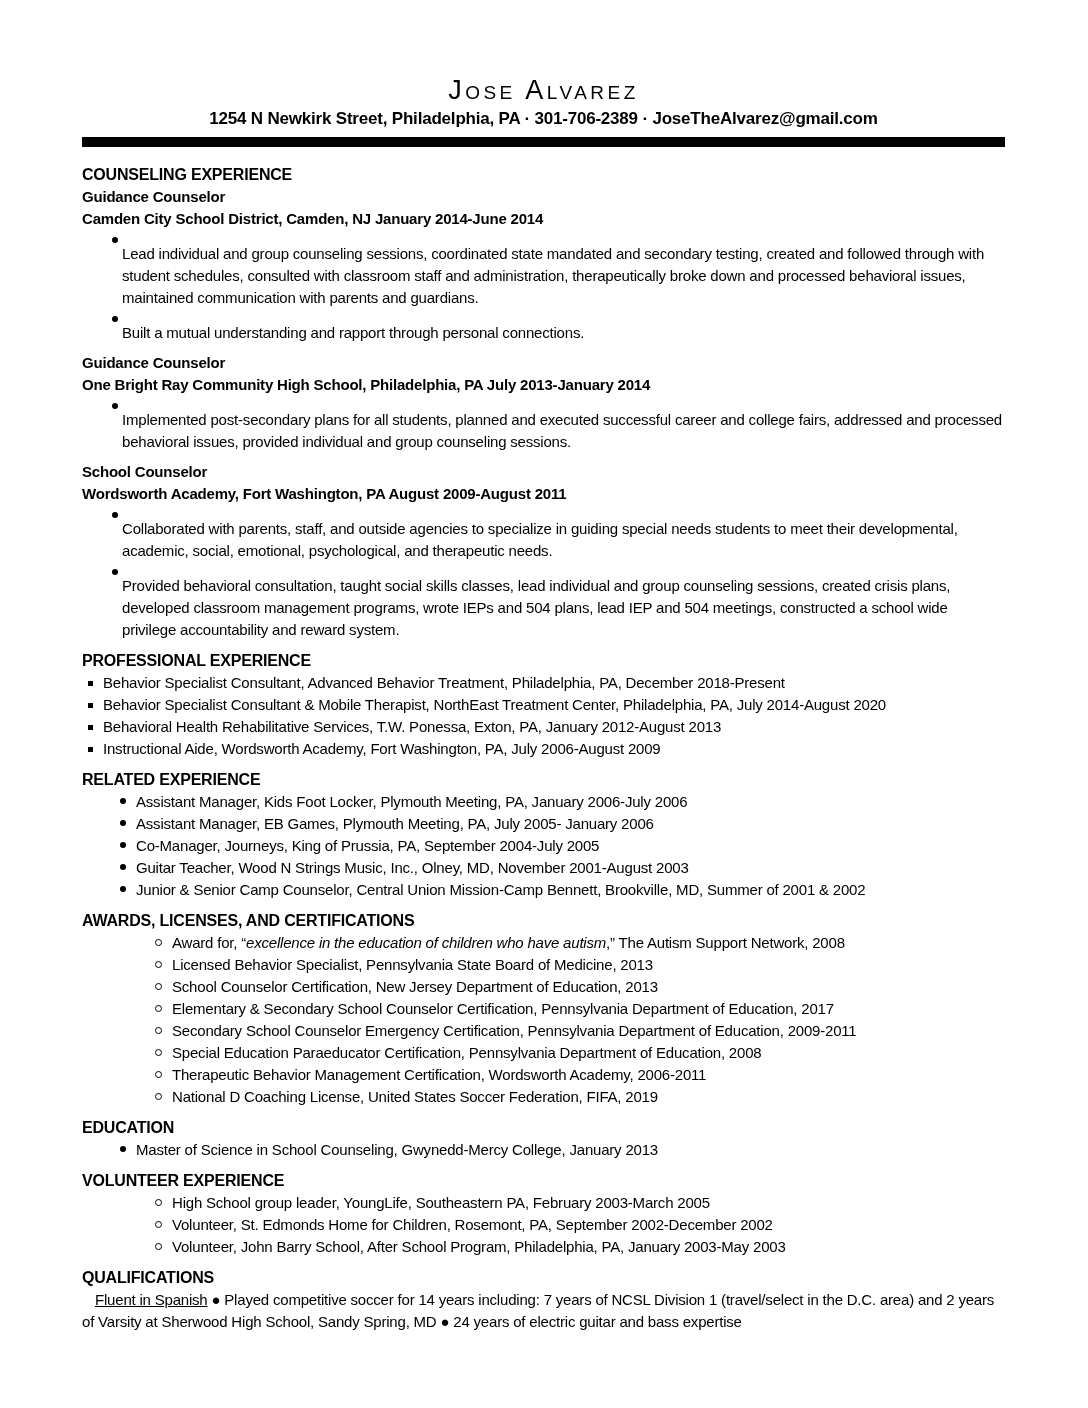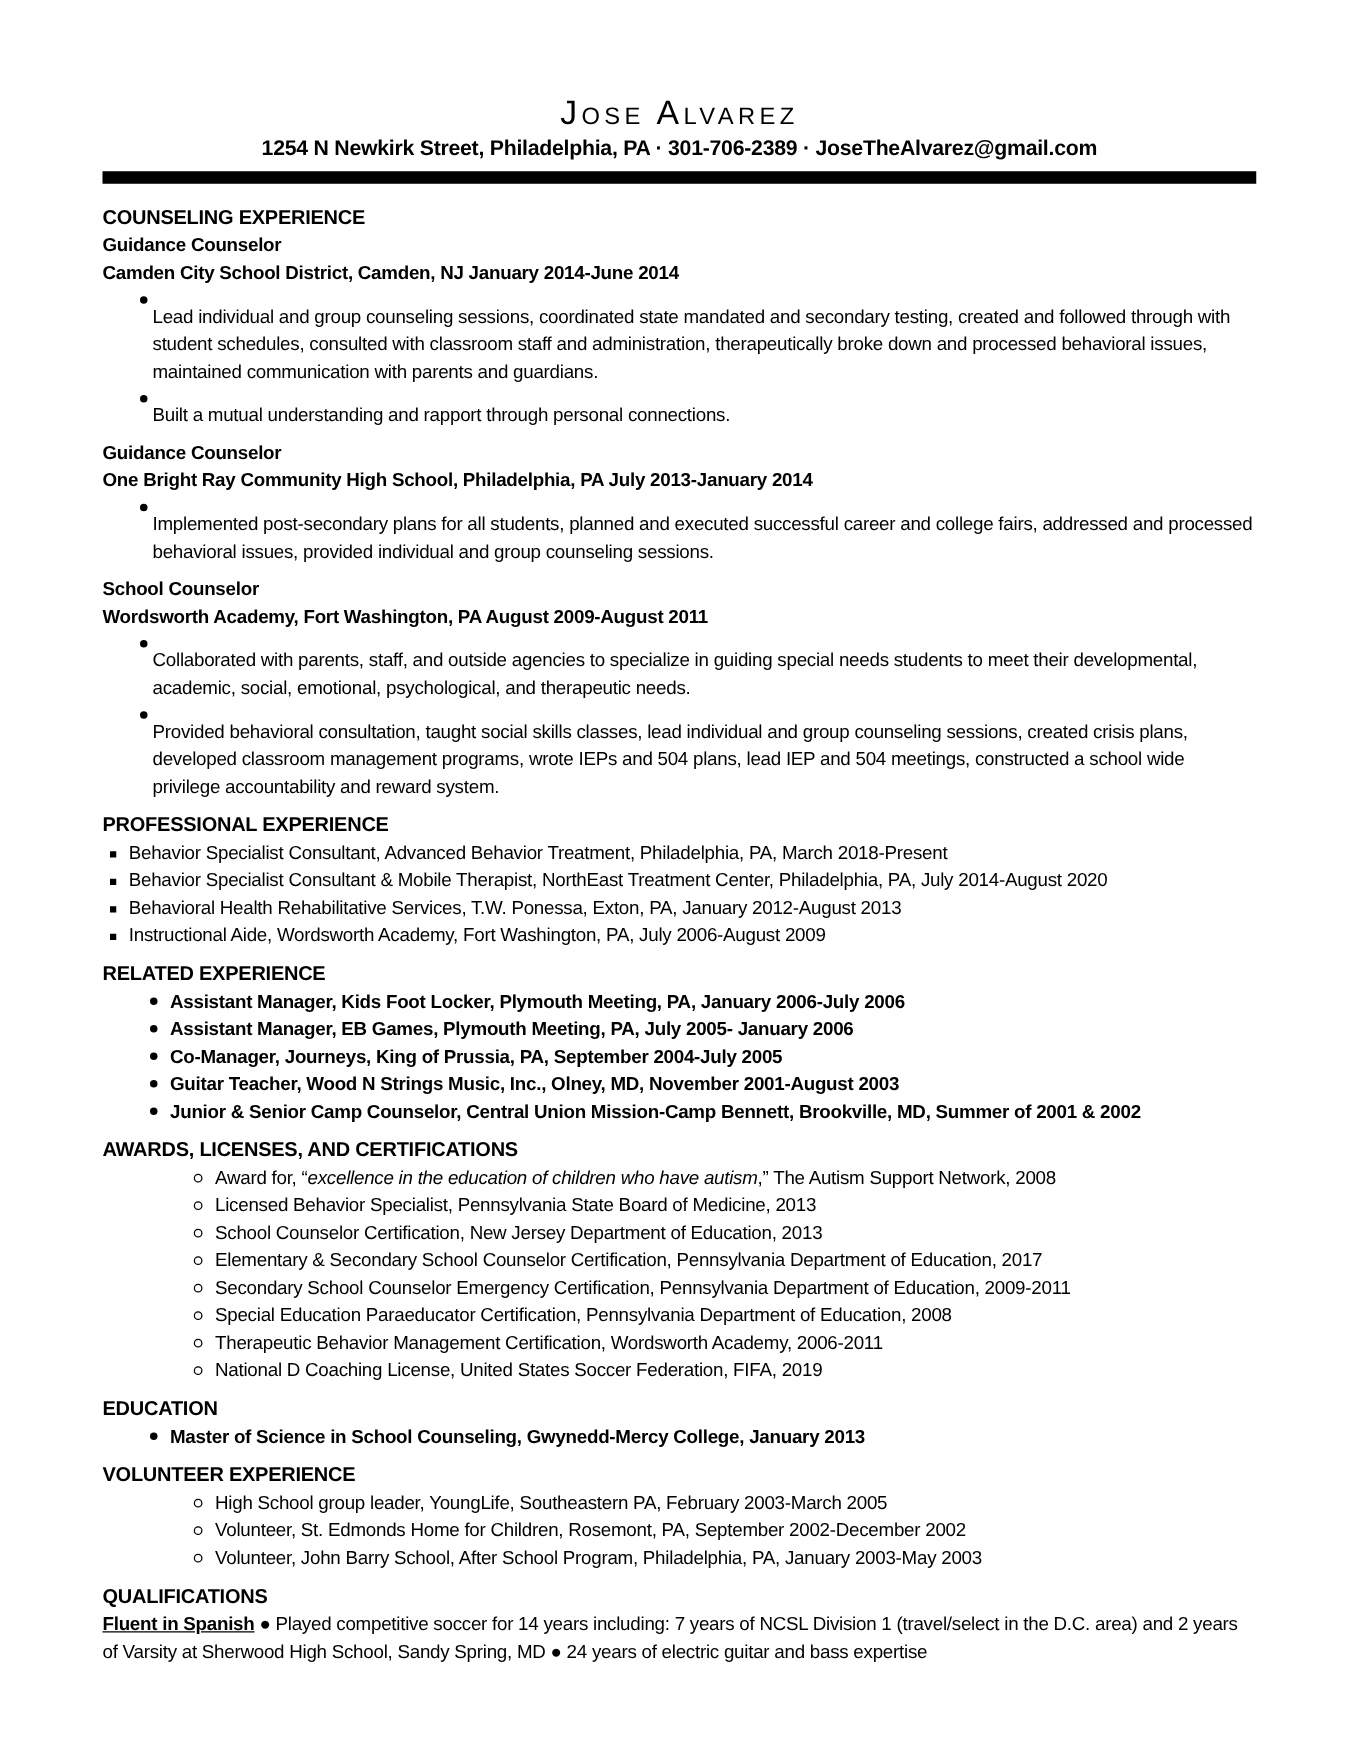--- a/index.html
+++ b/index.html
@@ -25,25 +25,25 @@
   .job { margin-top:8px; }
   .job:first-of-type { margin-top:0; }
   .brow { display:flex; font-size:15px; line-height:22px; align-items:flex-start; }
   .bm { flex:0 0 auto; }
   .m-disc  { width:6px; height:6px; border-radius:50%; background:#000; margin-top:7px; }
   .m-square{ width:5px; height:5px; background:#000; margin-top:9px; }
   .m-circle{ width:7px; height:7px; border:1.3px solid #000; border-radius:50%; margin-top:7px; background:transparent; }
   .btext { padding-left:10px; }
   .ind-a  { padding-left:30px;flex-direction:column; }
   .ind-sq { padding-left:6px; }
-  .ind-b  { padding-left:38px;font-weight:bold; }
+  .ind-b  { padding-left:38px; }
   .ind-c  { padding-left:73px; }
   .para { font-size:15px; line-height:22px; }
   .it { font-style:italic; }
-  .bu { font-weight:bold; text-decoration:underline; }
+  .bu { font-weight:normal; text-decoration:underline;margin-left:13px; }
 </style>
 </head>
 <body>
 
 <div class="page">
   <div class="content">
     <div class="hdr">
       <div class="name">Jose Alvarez</div>
       <div class="contact">1254 N Newkirk Street, Philadelphia, PA · 301-706-2389 · JoseTheAlvarez@gmail.com</div>
       <div class="bar"></div>
@@ -81,21 +81,21 @@
             <div class="brow ind-a">
               <span class="bm m-disc"></span>
               <span class="btext">Provided behavioral consultation, taught social skills classes, lead individual and group counseling sessions, created crisis plans, developed classroom management programs, wrote IEPs and 504 plans, lead IEP and 504 meetings, constructed a school wide privilege accountability and reward system.</span>
             </div>
           </div>
         </section>
         <section class="sec">
           <h2>PROFESSIONAL EXPERIENCE</h2>
           <div class="brow ind-sq">
             <span class="bm m-square"></span>
-            <span class="btext">Behavior Specialist Consultant, Advanced Behavior Treatment, Philadelphia, PA, March 2018-Present</span>
+            <span class="btext">Behavior Specialist Consultant, Advanced Behavior Treatment, Philadelphia, PA, December 2018-Present</span>
           </div>
           <div class="brow ind-sq">
             <span class="bm m-square"></span>
             <span class="btext">Behavior Specialist Consultant &amp; Mobile Therapist, NorthEast Treatment Center, Philadelphia, PA, July 2014-August 2020</span>
           </div>
           <div class="brow ind-sq">
             <span class="bm m-square"></span>
             <span class="btext">Behavioral Health Rehabilitative Services, T.W. Ponessa, Exton, PA, January 2012-August 2013</span>
           </div>
           <div class="brow ind-sq">

